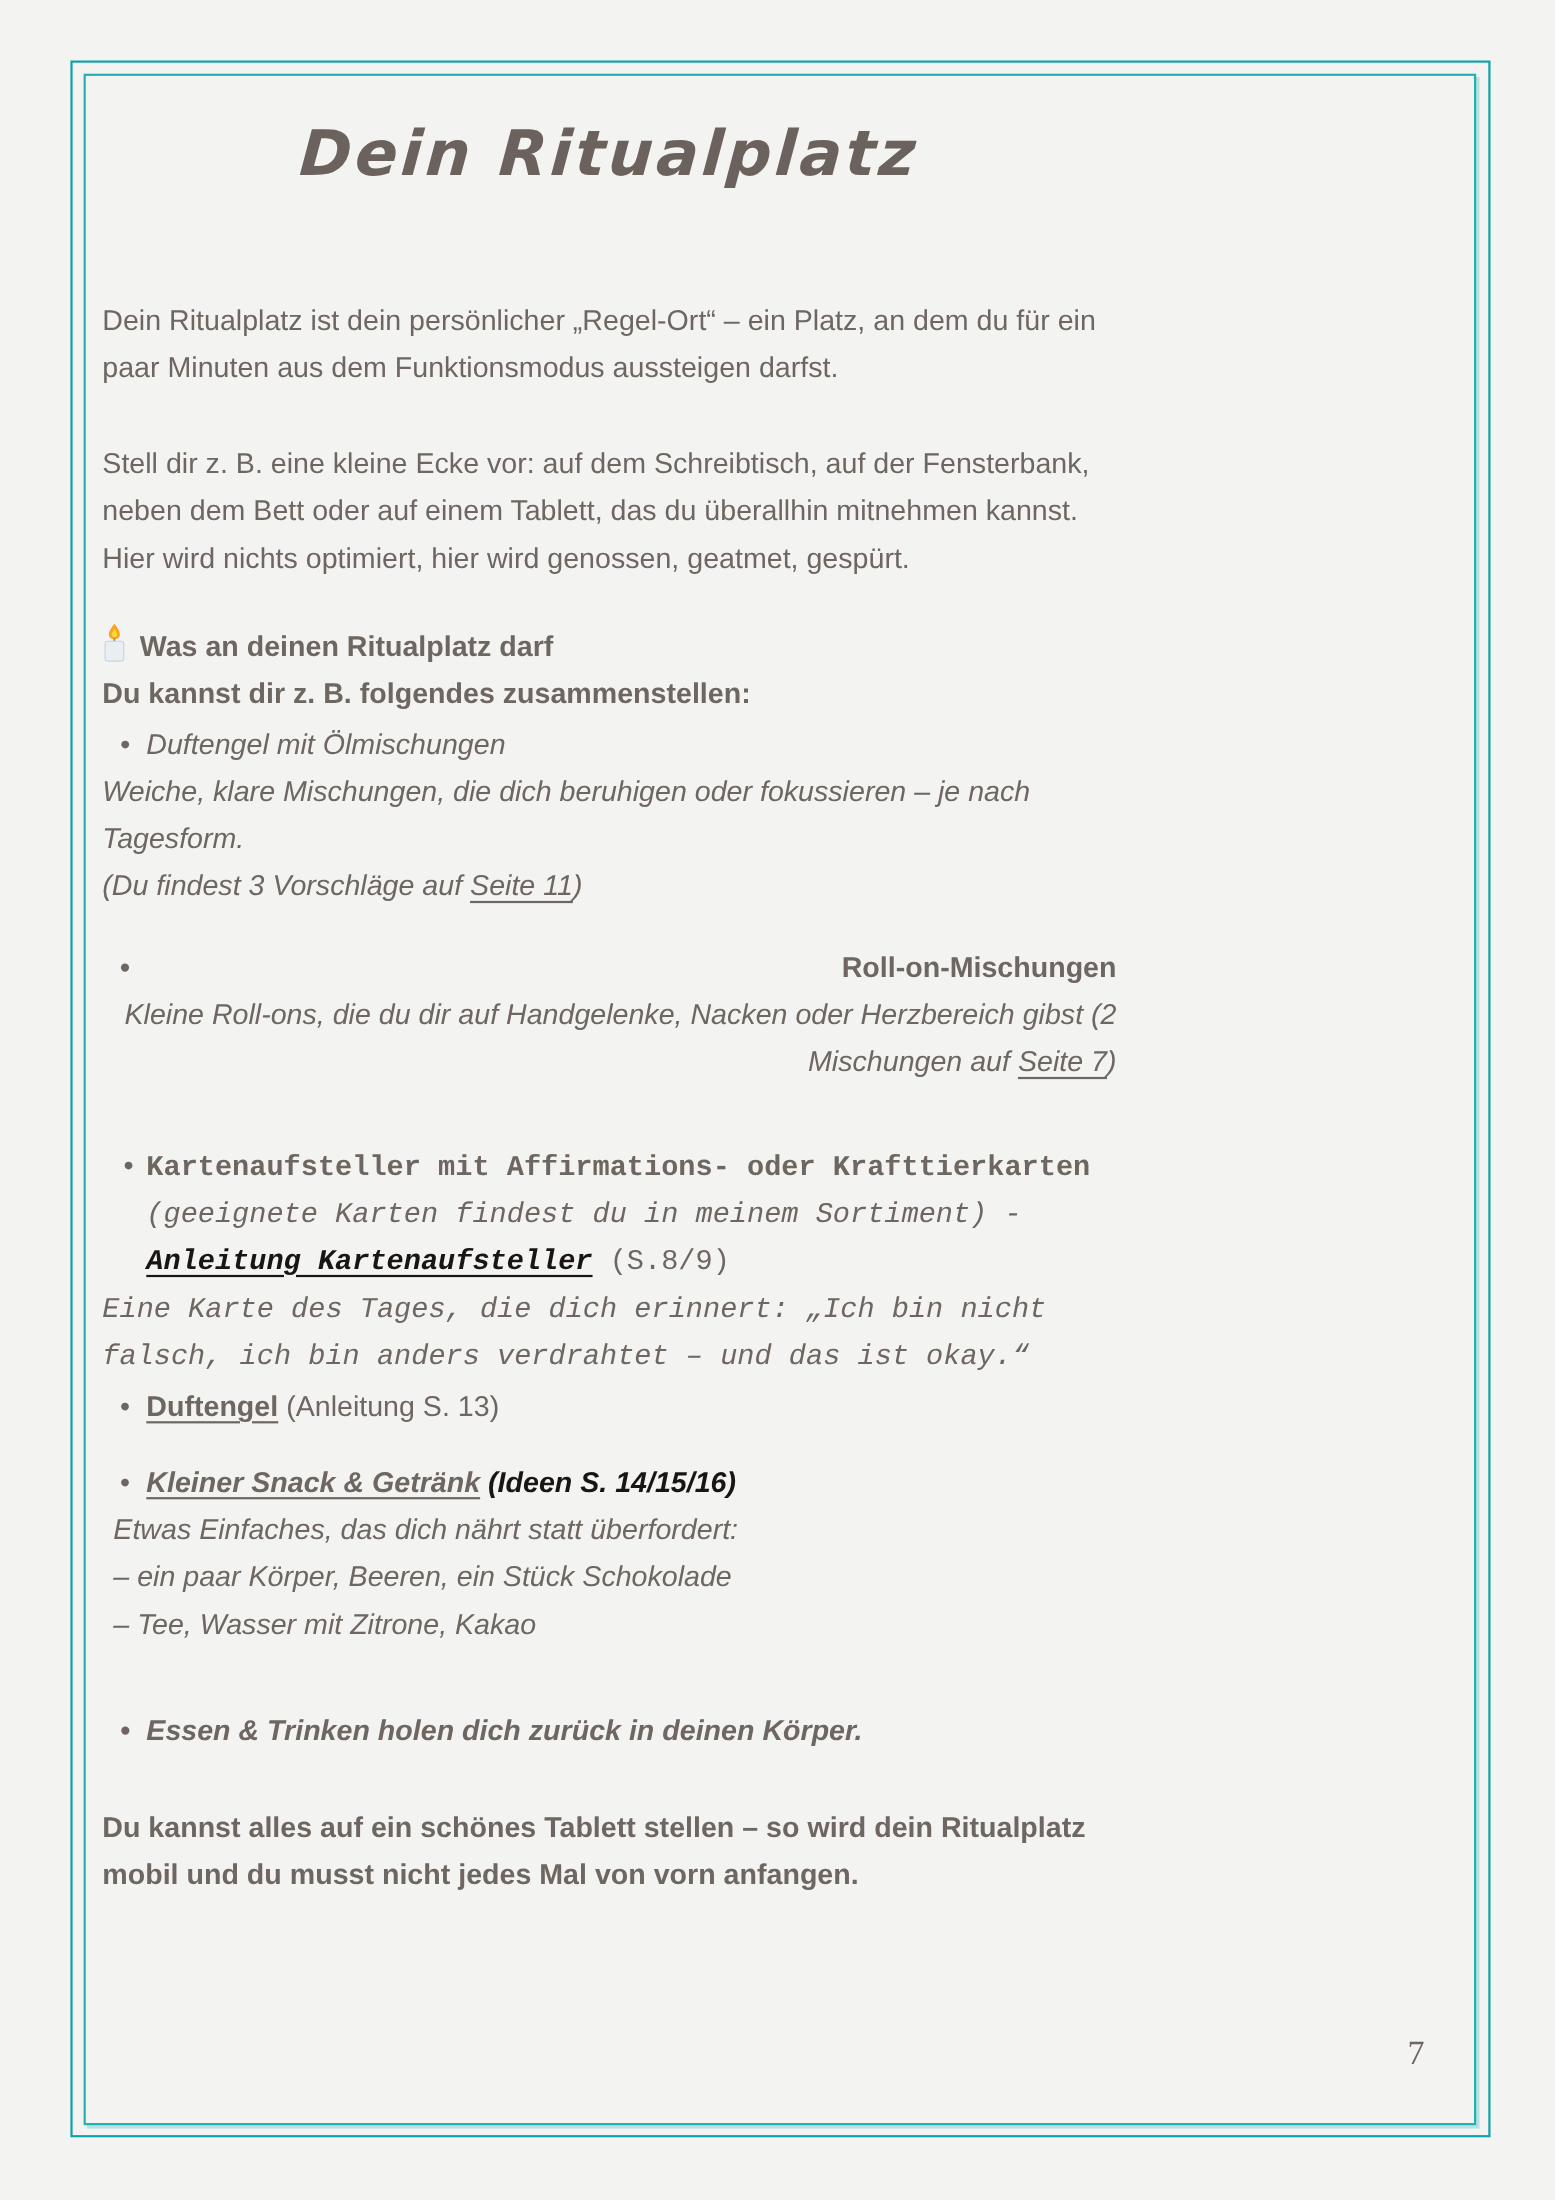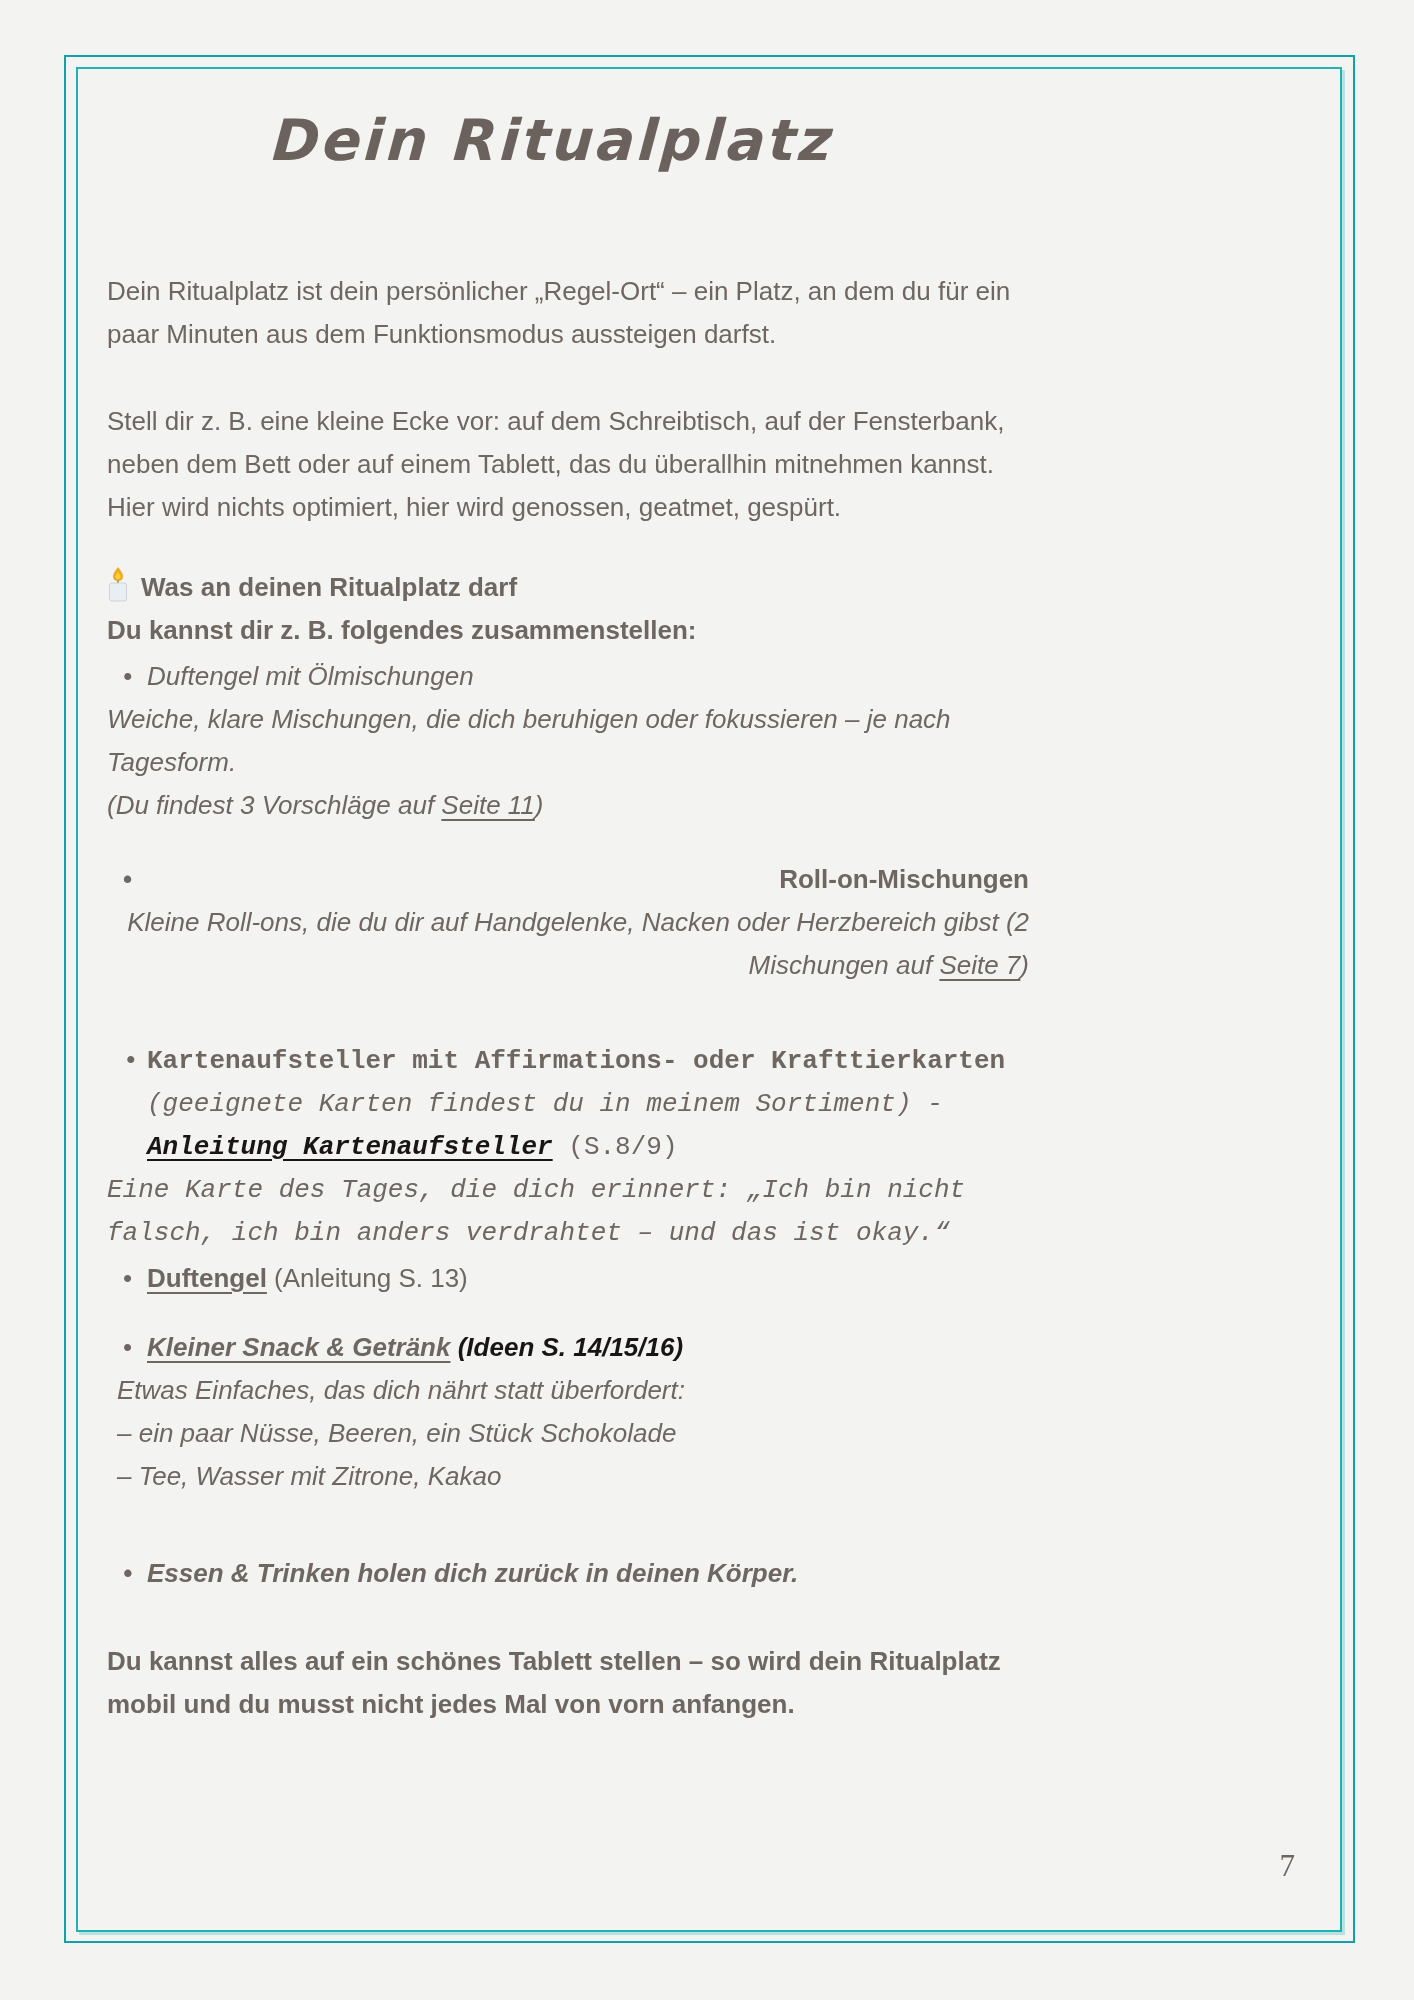--- a/index.html
+++ b/index.html
@@ -31,21 +31,21 @@
   .doc-title {
     position:absolute; left:0; top:100px; width:922px;
     text-align:center;
     font-family:"DejaVu Sans", sans-serif;
     font-style:italic;
     font-size:57px; line-height:80px;
     letter-spacing:3px;
     color:#6b625e;
     transform:skewX(-4deg);
   }
-  .block { position:absolute; left:0; width:922px;margin-left:14px; }
+  .block { position:absolute; left:0; width:922px; }
   .b-p1   { top:270px; }
   .b-p2   { top:400px; }
   .b-head { top:566px; }
   .b-li1  { top:655px; }
   .b-li2  { top:858px;text-align:right; }
   .b-li3  { top:1040px;font-family:Liberation Mono, monospace; }
   .b-li4  { top:1257px; }
   .b-li5  { top:1326px; }
   .b-li6  { top:1552px; }
   .b-close{ top:1640px; }
@@ -120,21 +120,21 @@
       <div class="ital">Eine Karte des Tages, die dich erinnert: „Ich bin nicht falsch, ich bin anders verdrahtet – und das ist okay.“</div>
     </div>
 
     <div class="block b-li4">
       <div class="li"><span class="bold ul">Duftengel</span><span> (Anleitung S. 13)</span></div>
     </div>
 
     <div class="block b-li5">
       <div class="li"><span class="bold ital ul">Kleiner Snack &amp; Getränk</span><span class="bold ital black"> (Ideen S. 14/15/16)</span></div>
       <div class="ital indent10">Etwas Einfaches, das dich nährt statt überfordert:</div>
-      <div class="ital indent10">– ein paar Nüsse, Beeren, ein Stück Schokolade</div>
+      <div class="ital indent10">– ein paar Körper, Beeren, ein Stück Schokolade</div>
       <div class="ital indent10">– Tee, Wasser mit Zitrone, Kakao</div>
     </div>
 
     <div class="block b-li6">
       <div class="li bold ital"><span>Essen &amp; Trinken holen dich zurück in deinen Körper.</span></div>
     </div>
 
     <p class="block b-close bold">Du kannst alles auf ein schönes Tablett stellen – so wird dein Ritualplatz mobil und du musst nicht jedes Mal von vorn anfangen.</p>
 
   </div>

